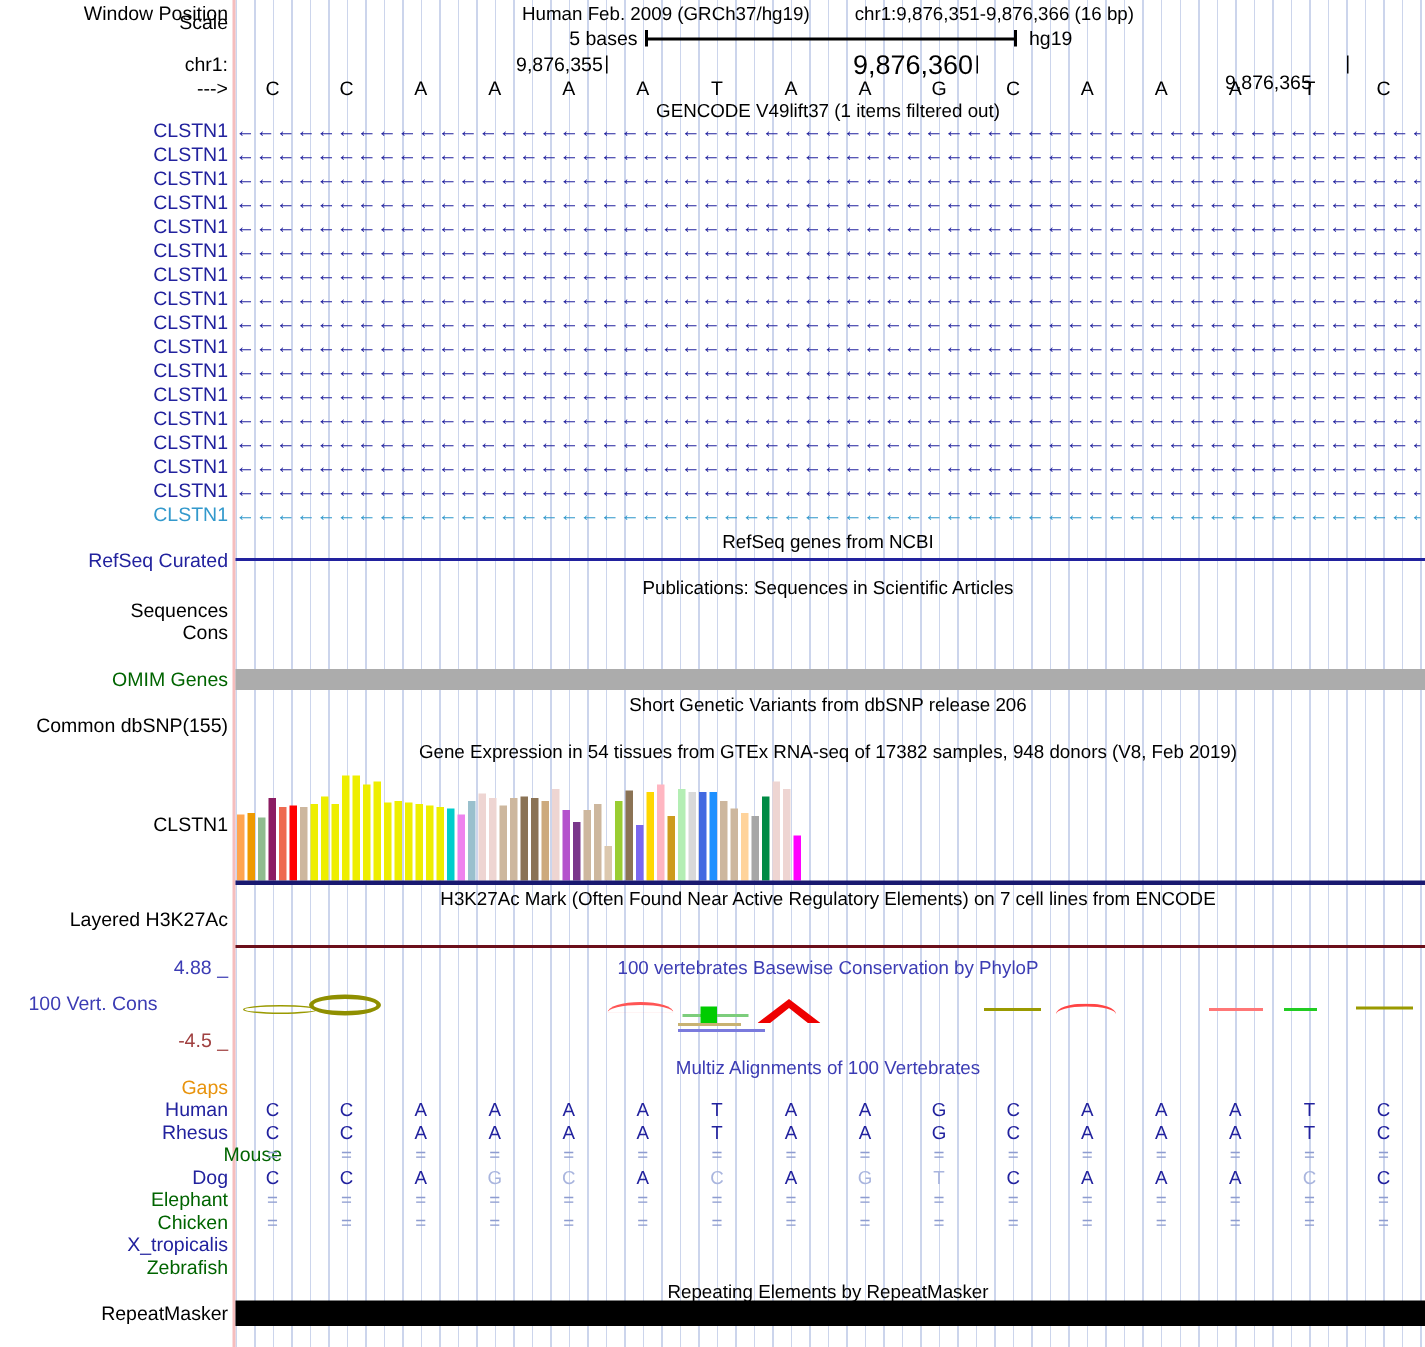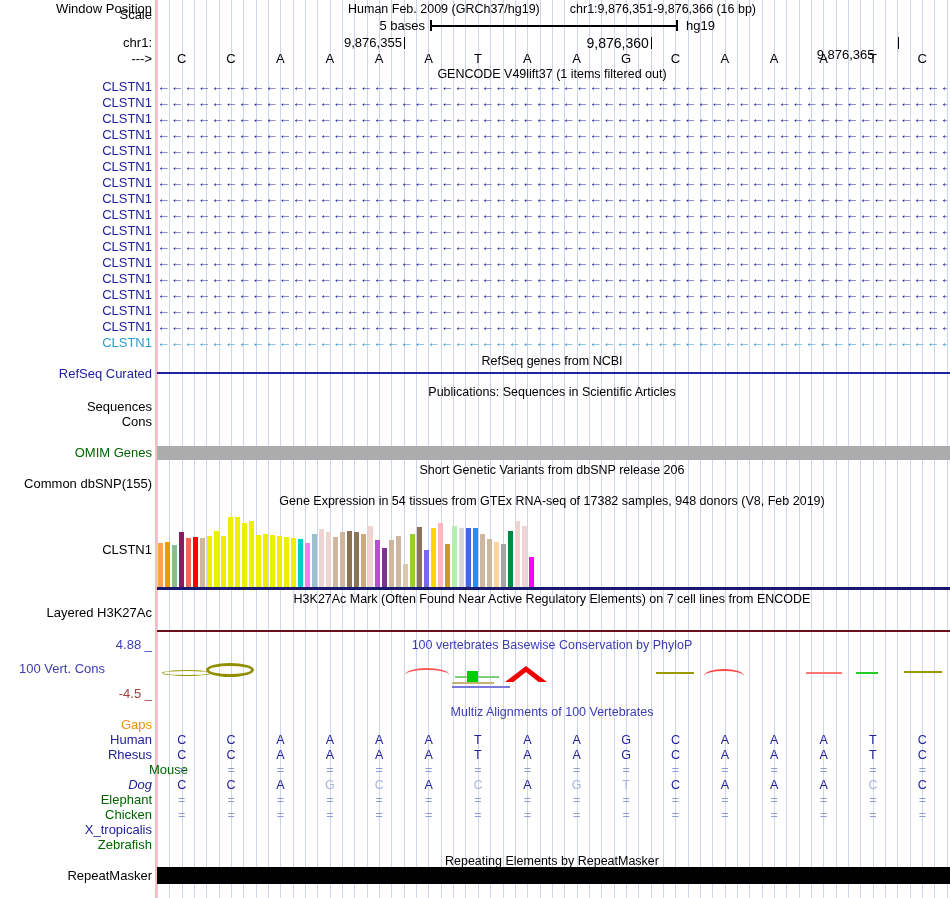--- a/index.html
+++ b/index.html
@@ -39,21 +39,21 @@
   <div style="position:absolute; left:340px; top:19px; width:85px; text-align:right; font-size:13px; height:14px; line-height:14px;">5 bases</div>
   <div style="position:absolute; left:430px; top:25px; width:247px; height:1.5px; background:#000;"></div>
   <div class="tick" style="left:430px; top:20px; height:11px;"></div>
   <div class="tick" style="left:676px; top:20px; height:11px;"></div>
   <div style="position:absolute; left:686px; top:19px; font-size:13px; height:14px; line-height:14px;">hg19</div>
 
   <div class="gutter" style="top:36px">chr1:</div>
   <div id="coord-row">
       <div style="position: absolute; left: 301.875px; top: 36px; width: 100px; text-align: right; font-size: 13px; height: 14px; line-height: 14px;">9,876,355</div>
       <div class="tick" style="left: 403.875px; top: 37px; height: 12px;"></div>
-      <div style="position: absolute; left: 548.75px; top: 36px; width: 100px; text-align: right; font-size: 14px; height: 14px; line-height: 14px;">9,876,360</div>
+      <div style="position: absolute; left: 548.75px; top: 36px; width: 100px; text-align: right; font-size: 18px; height: 14px; line-height: 14px;">9,876,360</div>
       <div class="tick" style="left: 650.75px; top: 37px; height: 12px;"></div>
       <div style="position: absolute; left: 795.625px; top: 48px; width: 100px; text-align: center; font-size: 13px; height: 14px; line-height: 14px;">9,876,365</div>
       <div class="tick" style="left: 897.625px; top: 37px; height: 12px;"></div>
     </div>
 
   <div class="gutter" style="top:52px">---&gt;</div>
   <div id="base-row">
       <div class="cell" style="left: 157px; top: 52px;">C</div>
       <div class="cell" style="left: 206.375px; top: 52px;">C</div>
       <div class="cell" style="left: 255.75px; top: 52px;">A</div>
@@ -255,21 +255,21 @@
       <div class="cell" style="left: 453.25px; top: 763px; color: rgb(142, 156, 208); font-size: 12.5px;">=</div>
       <div class="cell" style="left: 502.625px; top: 763px; color: rgb(142, 156, 208); font-size: 12.5px;">=</div>
       <div class="cell" style="left: 552px; top: 763px; color: rgb(142, 156, 208); font-size: 12.5px;">=</div>
       <div class="cell" style="left: 601.375px; top: 763px; color: rgb(142, 156, 208); font-size: 12.5px;">=</div>
       <div class="cell" style="left: 650.75px; top: 763px; color: rgb(142, 156, 208); font-size: 12.5px;">=</div>
       <div class="cell" style="left: 700.125px; top: 763px; color: rgb(142, 156, 208); font-size: 12.5px;">=</div>
       <div class="cell" style="left: 749.5px; top: 763px; color: rgb(142, 156, 208); font-size: 12.5px;">=</div>
       <div class="cell" style="left: 798.875px; top: 763px; color: rgb(142, 156, 208); font-size: 12.5px;">=</div>
       <div class="cell" style="left: 848.25px; top: 763px; color: rgb(142, 156, 208); font-size: 12.5px;">=</div>
       <div class="cell" style="left: 897.625px; top: 763px; color: rgb(142, 156, 208); font-size: 12.5px;">=</div>
-      <div class="gutter" style="top: 778px; color: rgb(34, 34, 158); font-style: italic;">Dog</div>
+      <div class="gutter" style="top: 778px; color: rgb(34, 34, 158);">Dog</div>
       <div class="cell" style="left: 157px; top: 778px; color: rgb(34, 34, 158); font-size: 12.5px;">C</div>
       <div class="cell" style="left: 206.375px; top: 778px; color: rgb(34, 34, 158); font-size: 12.5px;">C</div>
       <div class="cell" style="left: 255.75px; top: 778px; color: rgb(34, 34, 158); font-size: 12.5px;">A</div>
       <div class="cell" style="left: 305.125px; top: 778px; color: rgb(169, 181, 222); font-size: 12.5px;">G</div>
       <div class="cell" style="left: 354.5px; top: 778px; color: rgb(169, 181, 222); font-size: 12.5px;">C</div>
       <div class="cell" style="left: 403.875px; top: 778px; color: rgb(34, 34, 158); font-size: 12.5px;">A</div>
       <div class="cell" style="left: 453.25px; top: 778px; color: rgb(169, 181, 222); font-size: 12.5px;">C</div>
       <div class="cell" style="left: 502.625px; top: 778px; color: rgb(34, 34, 158); font-size: 12.5px;">A</div>
       <div class="cell" style="left: 552px; top: 778px; color: rgb(169, 181, 222); font-size: 12.5px;">G</div>
       <div class="cell" style="left: 601.375px; top: 778px; color: rgb(169, 181, 222); font-size: 12.5px;">T</div>

